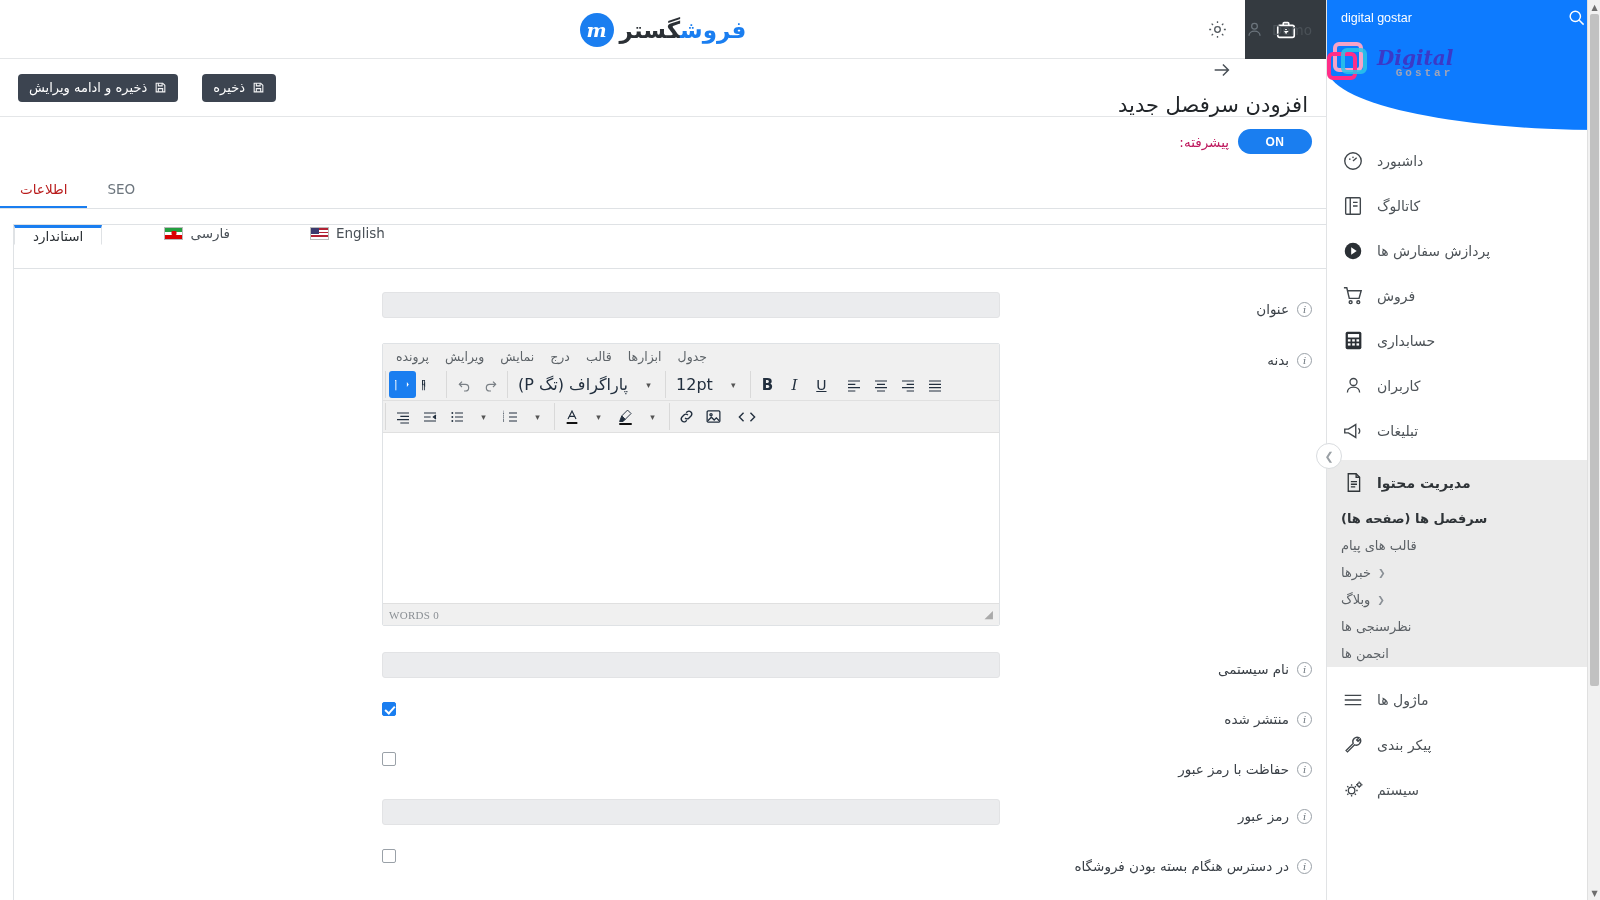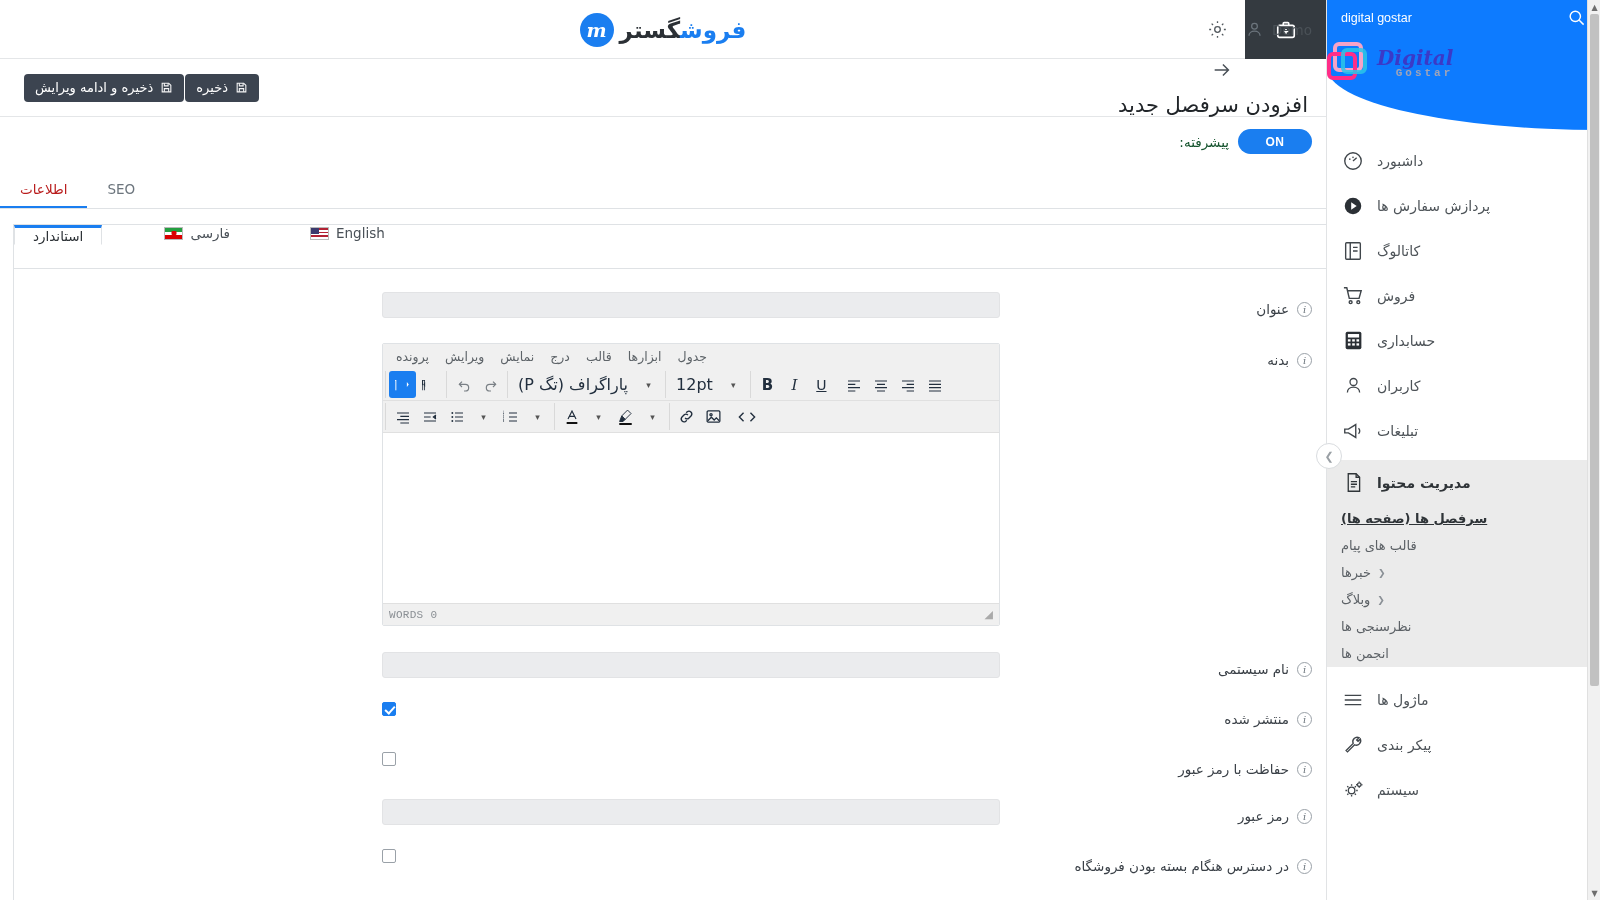--- a/index.html
+++ b/index.html
@@ -65,22 +65,22 @@
 
   
   .titlebar {
     position: relative;
     height: 58px;
     background: #fff;
     border-bottom: 1px solid #e4e6e8;
     display: flex; align-items: center;
   }
   .title-actions {
-    position: absolute; left: 24px; top: 50%; transform: translateY(-50%);
-    display: flex; gap: 1px; direction: ltr;
+    position: absolute; left: 18px; top: 50%; transform: translateY(-50%);
+    display: flex; gap: 24px; direction: ltr;
   }
   .btn-dark {
     background: #3c4450; color: #fff; border: 0; border-radius: 4px;
     height: 28px; padding: 0 11px;
     font-size: 13px; font-family: inherit;
     display: inline-flex; align-items: center; gap: 7px;
     cursor: pointer; direction: rtl;
   }
   .btn-dark .gi { font-size: 12px; opacity: .95; display: inline-flex; }
   .title-right {
@@ -94,21 +94,21 @@
   }
 
   
   .adv-row {
     height: 54px; position: relative; background: #fff;
   }
   .adv-inner {
     position: absolute; right: 14px; top: 12px;
     display: flex; align-items: center; gap: 9px;
   }
-  .adv-label { font-size: 13.5px; color: #14532d; text-align: right; }
+  .adv-label { font-size: 13.5px; color: #be185d; text-align: right; }
   .toggle {
     width: 74px; height: 25px; border-radius: 13px;
     background: #1a7ef0; color: #fff;
     display: flex; align-items: center; justify-content: center;
     font-size: 12px; font-weight: 700; letter-spacing: .4px;
     cursor: pointer; font-family: "Liberation Sans", sans-serif;
   }
 
   
   .tabs-main {
@@ -234,21 +234,21 @@
   }
   .ed-btn.active { background: #1a7ef0; color: #fff; }
   .ed-btn.wide { min-width: auto; padding: 0 7px; font-size: 16px; }
   .ed-caret { font-size: 9px; color: #555; }
   .ed-body { height: 170px; background: #fff; }
   .ed-status {
     height: 22px; background: #f0f0f0; border-top: 1px solid #e0e0e0;
     display: flex; align-items: center; justify-content: space-between;
     padding: 0 6px; direction: ltr;
   }
-  .ed-words { font-size: 11px; color: #8a8f94; font-family: Liberation Mono, monospace; letter-spacing: .3px; }
+  .ed-words { font-size: 11px; color: #8a8f94; font-family: Liberation Serif, serif; letter-spacing: .3px; }
   .ed-resize { color: #aaa; font-size: 11px; }
 
   
   .sidebar {
     position: absolute; top: 0; right: 0;
     width: 274px; height: 900px;
     background: #fff;
     border-left: 1px solid #e1e3e5;
     overflow: hidden;
   }
@@ -294,21 +294,21 @@
     font-size: 14px; color: #4d5358; cursor: pointer;
   }
   .sb-item .ic { width: 24px; display: flex; align-items: center; justify-content: center; color: #40464b; }
   .sb-group { background: #ebebeb; }
   .sb-group .sb-item { font-weight: 700; color: #2f3438; margin-top: 7px; }
   .sb-sub {
     display: flex; flex-direction: row-reverse; align-items: center; gap: 7px;
     height: 27px; padding: 0 14px 0 14px;
     font-size: 13px; color: #5c6166; cursor: pointer;
   }
-  .sb-sub.active { font-weight: 700; color: #2f3438; position: relative; text-decoration: underline; }
+  .sb-sub.active { font-weight: 700; color: #2f3438; position: relative; }
   .sb-sub.active::after {
     content: ""; position: absolute; right: -6px; top: 50%; transform: translateY(-50%);
     border-top: 6px solid transparent; border-bottom: 6px solid transparent;
     border-right: 6px solid #9aa0a5;
   }
   .sb-sub .arr { font-size: 9px; color: #8a9096; }
 
   
   .collapse-handle {
     position: absolute; top: 443px; right: 258px;
@@ -726,36 +726,36 @@
               <path d="M12 12l4-3.5"></path>
             <circle cx="8.5" cy="10" r=".9" fill="#40464b" stroke="none"></circle>
             <circle cx="12" cy="8" r=".9" fill="#40464b" stroke="none"></circle>
           </svg>
         </span>
         <span>داشبورد</span>
       </div>
 
       <div class="sb-item">
         <span class="ic">
+          <svg width="22" height="22" viewBox="0 0 24 24" fill="none" stroke="#40464b" stroke-width="1.5">
+            <rect x="4" y="3" width="16" height="18" rx="1"></rect>
+              <path d="M9 3v18M12 8h5M12 12h5"></path>
+          </svg>
+        </span>
+        <span>کاتالوگ</span>
+      </div>
+
+      <div class="sb-item">
+        <span class="ic">
           <svg width="22" height="22" viewBox="0 0 24 24" fill="#2b3035">
             <circle cx="12" cy="12" r="9"></circle>
               <path d="M10 8l6 4-6 4z" fill="#fff"></path>
           </svg>
         </span>
         <span>پردازش سفارش ها</span>
-      </div>
-
-      <div class="sb-item">
-        <span class="ic">
-          <svg width="22" height="22" viewBox="0 0 24 24" fill="none" stroke="#40464b" stroke-width="1.5">
-            <rect x="4" y="3" width="16" height="18" rx="1"></rect>
-              <path d="M9 3v18M12 8h5M12 12h5"></path>
-          </svg>
-        </span>
-        <span>کاتالوگ</span>
       </div>
 
       <div class="sb-item">
         <span class="ic">
           <svg width="23" height="23" viewBox="0 0 24 24" fill="none" stroke="#40464b" stroke-width="1.5">
             <path d="M2 4h3l2.6 11h10.2l2.2-8H6.2"></path>
               <circle cx="9" cy="19" r="1.5"></circle>
               <circle cx="17" cy="19" r="1.5"></circle>
           </svg>
         </span>

